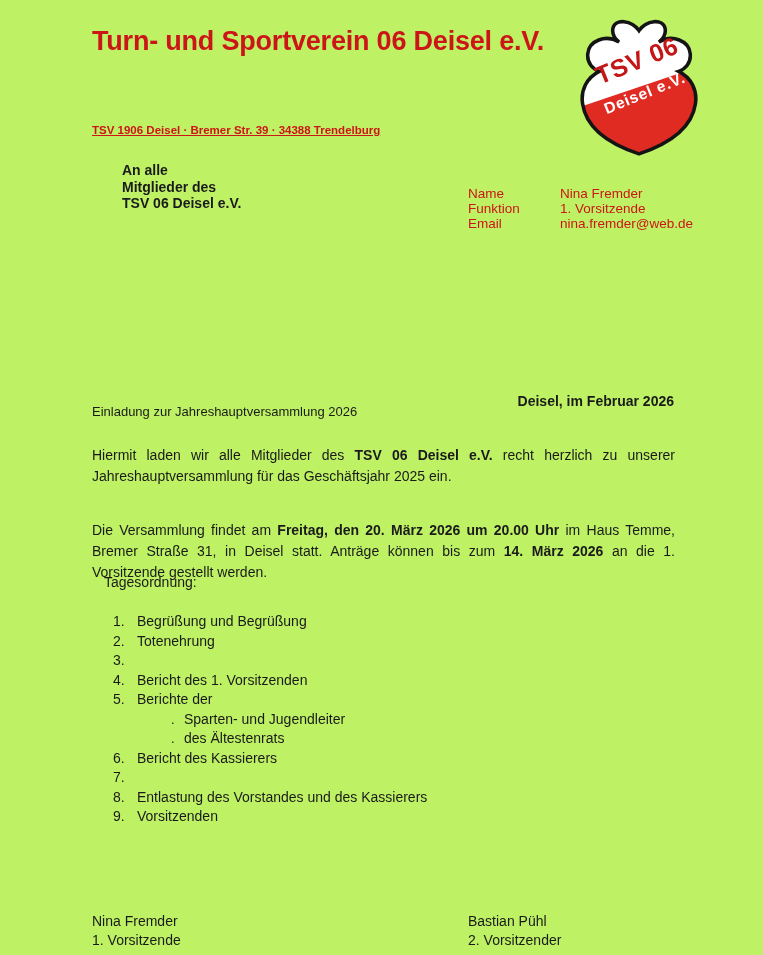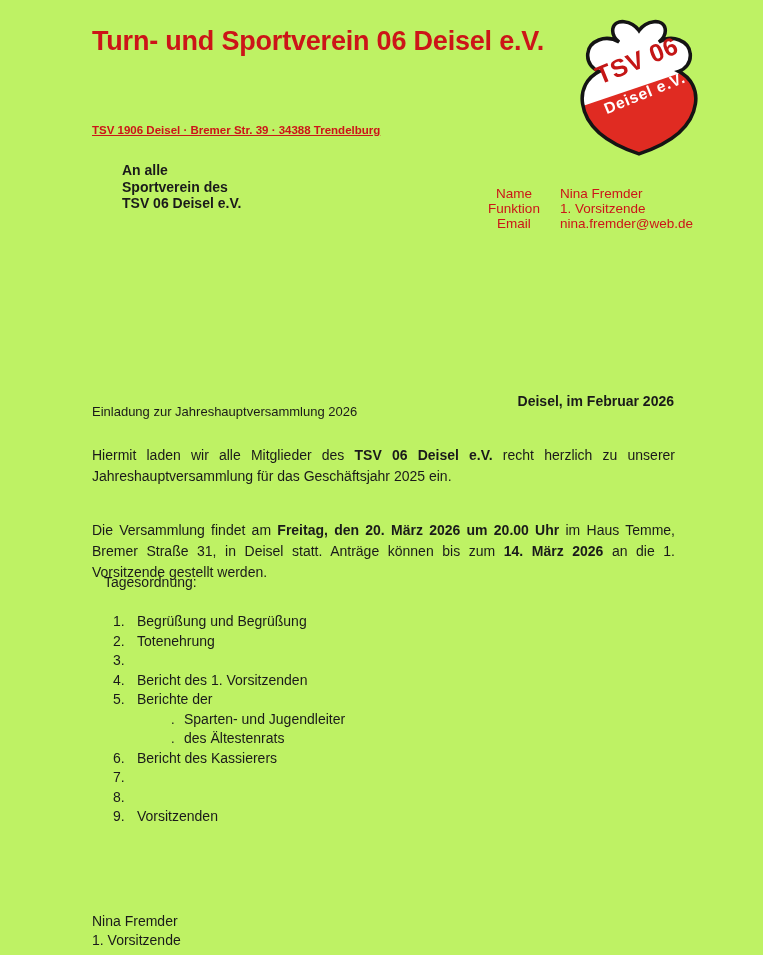--- a/index.html
+++ b/index.html
@@ -30,21 +30,21 @@
     position:absolute;left:92px;top:124px;
     font-size:11.5px;color:var(--red);
     text-decoration:underline;white-space:nowrap;font-weight:bold;
   }
   .recipient{
     position:absolute;left:92px;top:162px;
     font-size:14px;font-weight:700;line-height:16.5px;color:var(--ink);margin-left:30px;
   }
   .contact{
     position:absolute;left:468px;top:186px;
-    font-size:13.5px;line-height:15px;color:var(--red);text-align:center;
+    font-size:13.5px;line-height:15px;color:var(--red);
   }
   .contact-row{display:flex;}
   .contact-label{width:92px;flex:0 0 92px;}
   .dateline{
     position:absolute;left:92px;top:365px;width:582px;
     text-align:right;font-size:14px;font-weight:700;margin-top:28px;
   }
   .letter-heading{
     position:absolute;left:92px;top:404px;
     font-size:13px;font-weight:400;white-space:nowrap;
@@ -88,21 +88,21 @@
       <path d="M56 13 C63 3 79 1 81 11 C82 17 79 21 75 24 C88 16 104 23 105 35 C106 44 100 50 94 52 C106 58 112 70 110 83 C107 104 89 120 56 131 C23 120 5 104 2 83 C0 70 6 58 18 52 C12 50 6 44 7 35 C8 23 24 16 37 24 C33 21 30 17 31 11 C33 1 49 3 56 13 Z" fill="none" stroke="#141414" stroke-width="3.4"></path>
       <text x="54" y="50" transform="rotate(-22 54 42)" text-anchor="middle" font-size="24" fill="#c41616" letter-spacing="0.5">TSV 06</text>
       <text x="61" y="78" transform="rotate(-22 61 72)" text-anchor="middle" font-size="15" fill="#ffffff" letter-spacing="0.8">Deisel e.V.</text>
     </svg>
   </div>
 
   <div class="sender-line">TSV 1906 Deisel · Bremer Str. 39 · 34388 Trendelburg</div>
 
   <div class="recipient">
     <div>An alle</div>
-    <div>Sportverein des</div>
+    <div>Mitglieder des</div>
     <div>TSV 06 Deisel e.V.</div>
   </div>
 
   <div class="contact">
     <div class="contact-row">
       <span class="contact-label">Name</span>
       <span class="contact-value">Nina Fremder</span>
     </div>
     <div class="contact-row">
       <span class="contact-label">Funktion</span>
@@ -153,27 +153,32 @@
     </div>
     <div class="agenda-row">
       <span class="agenda-num">6.</span>
       <span class="agenda-text">Bericht des Kassierers</span>
     </div>
     <div class="agenda-row">
       <span class="agenda-num">7.</span>
     </div>
     <div class="agenda-row">
       <span class="agenda-num">8.</span>
+      <span class="agenda-text">Entlastung des Vorstandes und des Kassierers</span>
     </div>
     <div class="agenda-row">
       <span class="agenda-num">9.</span>
       <span class="agenda-text">Vorsitzenden</span>
     </div>
   </div>
 
   <div class="signatures">
     <div class="sig-col-left">
       <div>Nina Fremder</div>
       <div>1. Vorsitzende</div>
     </div>
+    <div class="sig-col-right">
+      <div>Bastian Pühl</div>
+      <div>2. Vorsitzender</div>
+    </div>
   </div>
 
 </div>
 
 </body></html>

